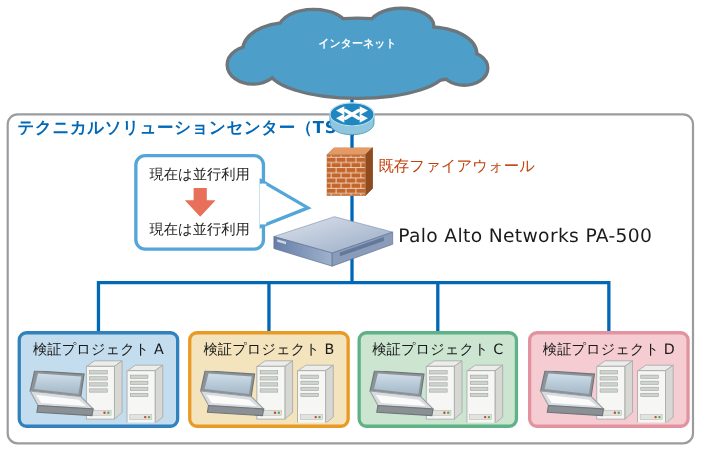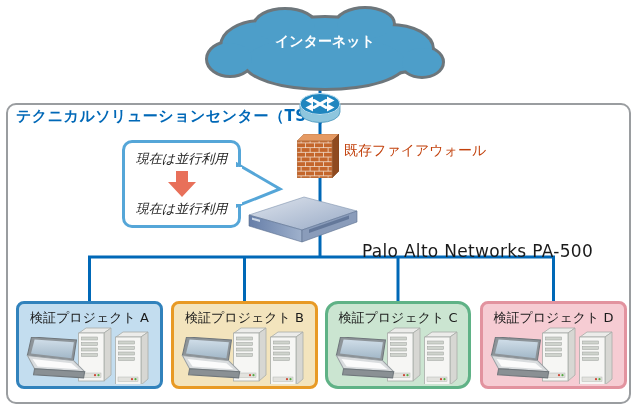--- a/index.html
+++ b/index.html
@@ -15,29 +15,29 @@
     border:2px solid #9a9da0;border-radius:10px;background:#ffffff;z-index:1;
   }
   #tsc-title{
     left:16px;top:107px;z-index:3;font-size:15px;font-weight:bold;color:#0068b7;
     letter-spacing:0.5px;white-space:nowrap;
   }
   #connectors{left:0;top:0;z-index:2;pointer-events:none;}
   .z3{z-index:3;}
   #cloud-label{
     left:200px;top:33px;width:250px;z-index:4;text-align:center;color:#ffffff;
-    font-size:14px;font-weight:bold;line-height:16px;white-space:nowrap;
+    font-size:10px;font-weight:bold;line-height:16px;white-space:nowrap;
   }
   #firewall-label{left:344px;top:142px;z-index:3;font-size:14px;color:#c2410c;white-space:nowrap;}
-  #appliance-label{left:362px;top:205px;z-index:3;font-size:17px;color:#1a1a1a;letter-spacing:0.3px;white-space:nowrap;margin-top:36px;}
+  #appliance-label{left:362px;top:205px;z-index:3;font-size:17px;color:#1a1a1a;letter-spacing:0.3px;white-space:nowrap;}
   
   #callout{
     left:122px;top:140px;width:119px;height:88px;box-sizing:border-box;z-index:4;
     background:#ffffff;border:3px solid #55a6d8;border-radius:10px;
-    display:flex;flex-direction:column;align-items:center;justify-content:center;gap:3px;font-style:italic;
+    display:flex;flex-direction:column;align-items:center;justify-content:center;gap:3px;
   }
   .callout-text{font-size:13px;color:#222222;white-space:nowrap;}
   #callout-tail{left:236px;top:162px;z-index:5;}
   
   .project-box{
     top:301px;height:88px;width:147px;box-sizing:border-box;z-index:3;
     border:3px solid #888;border-radius:8px;background:#eee;
   }
   .project-title{
     position:absolute;left:0;top:5px;width:100%;text-align:center;
@@ -188,21 +188,21 @@
 
   <div id="proj-b" class="abs project-box" style="background: rgb(243, 228, 189); border-color: rgb(232, 154, 37);">
     <div class="project-title">検証プロジェクト B</div>
     <svg class="devices" viewBox="0 0 138 58">
       <use href="#sym-server" x="54" y="0" width="38" height="56"></use>
       <use href="#sym-server" x="91" y="4" width="38" height="56"></use>
       <use href="#sym-laptop" x="0" y="11" width="66" height="47"></use>
     </svg>
   </div>
 
-  <div id="proj-c" class="abs project-box" style="width: 146px; background: rgb(203, 229, 209); border-color: rgb(95, 178, 134); border-radius: 13px;">
+  <div id="proj-c" class="abs project-box" style="width: 146px; background: rgb(203, 229, 209); border-color: rgb(95, 178, 134);">
     <div class="project-title">検証プロジェクト C</div>
     <svg class="devices" viewBox="0 0 138 58">
       <use href="#sym-server" x="54" y="0" width="38" height="56"></use>
       <use href="#sym-server" x="91" y="4" width="38" height="56"></use>
       <use href="#sym-laptop" x="0" y="11" width="66" height="47"></use>
     </svg>
   </div>
 
   <div id="proj-d" class="abs project-box" style="background: rgb(246, 204, 211); border-color: rgb(226, 147, 159); padding-left: 36px;">
     <div class="project-title">検証プロジェクト D</div>

